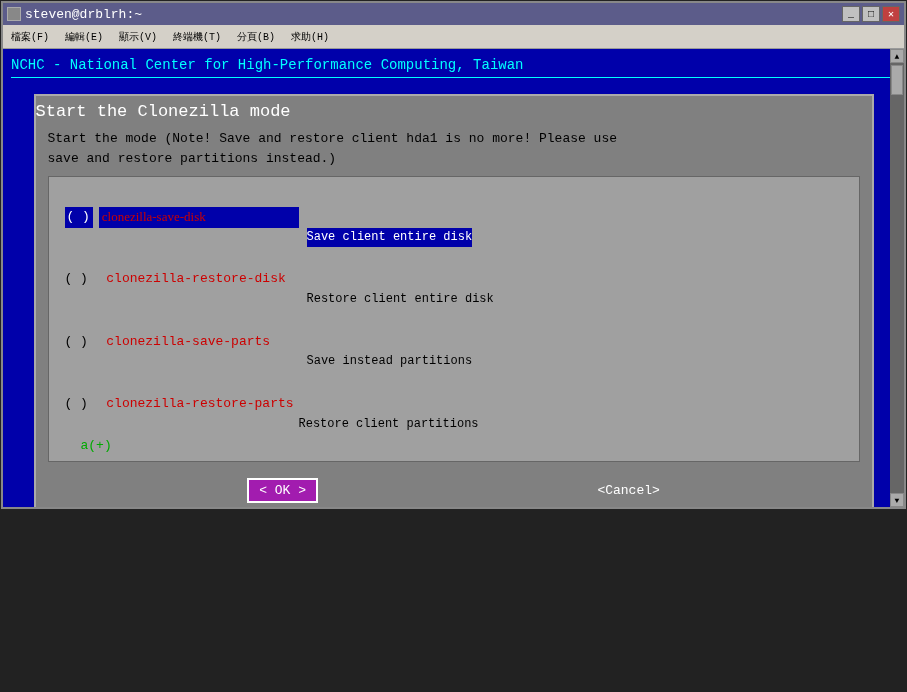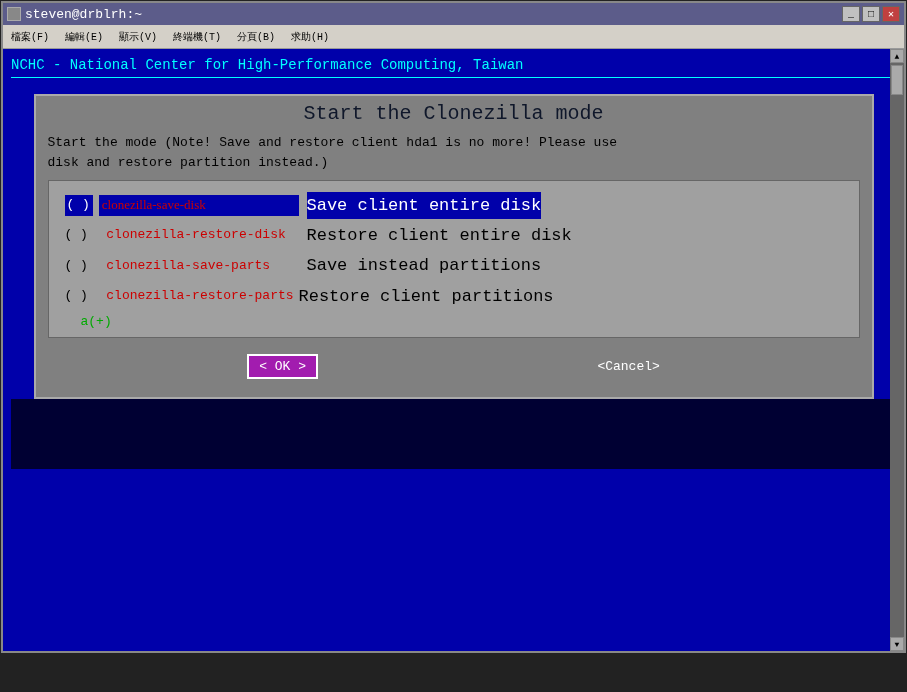--- a/index.html
+++ b/index.html
@@ -7,21 +7,21 @@
       width: 907px;
       height: 692px;
       background: #222;
       font-family: 'Courier New', Courier, monospace;
       overflow: hidden;
     }
 
     
     .window {
       width: 905px;
-      height: 652px;
+      height: 508px;
       margin: 1px;
       border: 2px solid #888;
       display: flex;
       flex-direction: column;
     }
 
     .title-bar {
       background: #5c5c8a;
       display: flex;
       align-items: center;
@@ -144,23 +144,22 @@
     .dialog {
       background: #808080;
       border: 2px solid #aaa;
       width: 840px;
       margin: 0 auto;
       padding: 0;
       position: relative;
     }
 
     .dialog-title {
-      color: #0f172a;
-      font-size: 20px;
-      text-align: center;
+      color: #ffffff;
+      font-size: 17px;
       padding: 6px 0 4px 0;
       background: #808080;
     }
 
     .dialog-body {
       padding: 4px 12px 8px 12px;
     }
 
     .dialog-text {
       color: #000;
@@ -210,21 +209,22 @@
       min-width: 200px;
     }
 
     .option-row.selected .option-key {
       color: #cc0000;
       font-family: Liberation Serif, serif;
     }
 
     .option-desc {
       color: #000;
-      font-size: 17px;
+      font-size: 12px;
+      margin-top: 40px;
     }
 
     .option-row.selected .option-desc {
       background-color: #0000aa;
       color: #fff;
     }
 
     .option-row.selected {
       background: transparent;
     }
@@ -324,21 +324,21 @@
     </div>
 
     <div class="nchc-line">NCHC - National Center for High-Performance Computing, Taiwan</div>
     <hr class="nchc-separator" style="border-color:#00ffff; margin-bottom:16px;">
 
     <div class="dialog">
       <div class="dialog-title">Start the Clonezilla mode</div>
       <div class="dialog-body">
         <div class="dialog-text">
           <span>Start the mode (Note! Save and restore client hda1 is no more! Please use</span><br>
-          <span>disk and restore partition instead.)</span>
+          <span>save and restore partitions instead.)</span>
         </div>
 
         <div class="options-list">
 
           <div class="option-row selected">
             <span class="radio-btn" style="background:#0000aa;color:white;padding:0 2px;">( )</span>
             <span class="option-key" style="color:#cc0000; background:#0000aa; color:#cc0000; margin-right:8px; min-width:200px; display:inline-block;">&nbsp;clonezilla-save-disk&nbsp;&nbsp;&nbsp;</span>
             <span class="option-desc" style="background:#0000aa;color:#fff;">Save client entire disk</span>
           </div>
 

